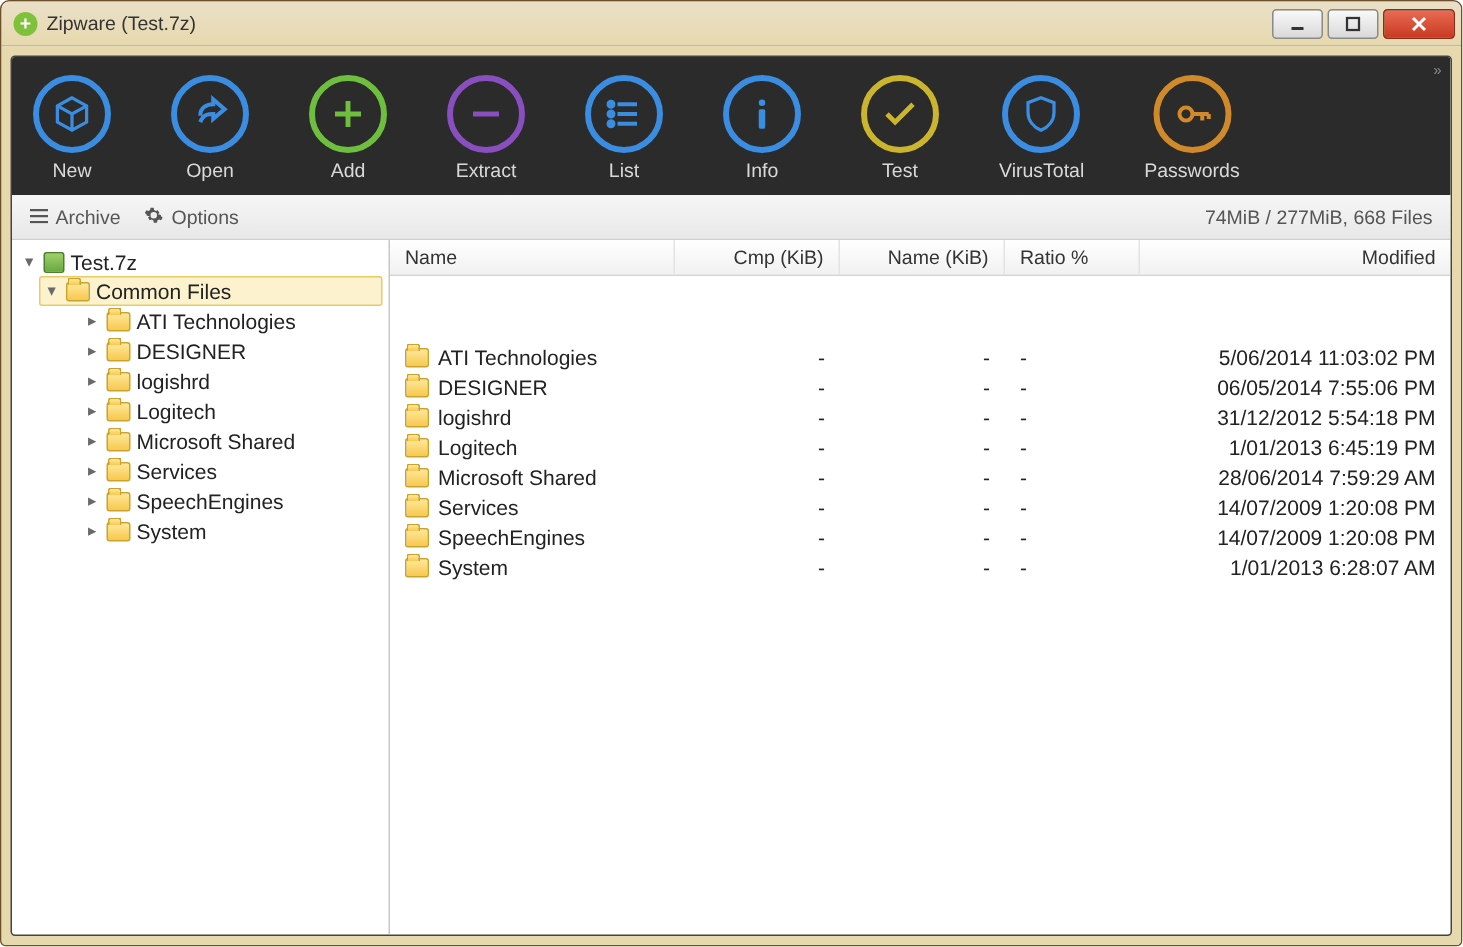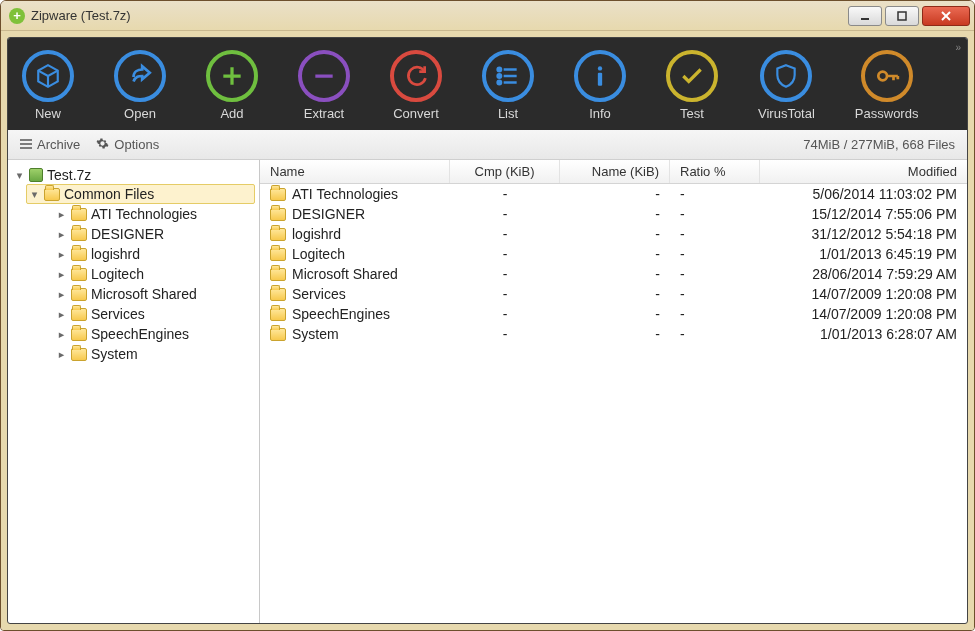--- a/index.html
+++ b/index.html
@@ -178,37 +178,37 @@
       border-radius:2px 2px 0 0;
     }
     .archive-ico {
       width:14px; height:14px;
       background: linear-gradient(#9ed06a, #6aa843);
       border:1px solid #4e7f2c;
       border-radius:2px;
       flex-shrink:0;
     }
     
-    .list-pane { flex:1; display:flex; flex-direction:column; overflow:hidden; font-size:14px;}
+    .list-pane { flex:1; display:flex; flex-direction:column; overflow:hidden; font-size:14px;gap:44px;}
     .list-header {
       display:flex;
       background: linear-gradient(#ffffff, #f1f1f1);
       border-bottom:1px solid #d4d4d4;
       color:#333;
       font-size:13px;
     }
     .list-header .col, .list-row .cell {
       padding:4px 10px;
       border-right:1px solid #e3e3e3;
       white-space:nowrap;
       overflow:hidden;
     }
     .list-header .col:last-child, .list-row .cell:last-child { border-right:none;}
     .col-name{ flex: 0 0 190px; text-align:left;}
-    .col-cmp { flex: 0 0 110px; text-align:center;}
+    .col-cmp { flex: 0 0 110px; text-align:right;}
     .col-size{ flex: 0 0 110px; text-align:right;}
     .col-ratio{flex: 0 0 90px; text-align:left;}
     .col-mod { flex: 1; text-align:right; padding-right:20px;}
     .list-body { flex:1; overflow:auto; }
     .list-row { display:flex; border-bottom:0; color:#222;}
     .list-row .cell { border-right:none; padding:2px 10px;}
     .cell.col-name{ display:flex; align-items:center; gap:6px;}
   </style>
 </head>
 <body>
@@ -273,29 +273,20 @@
           </div>
           <div class="tb-item">
             <div class="tb-icon" style="border-color:#8a4fbf;color:#8a4fbf">
               <svg viewBox="0 0 24 24" stroke="currentColor" stroke-width="3">
                 <line x1="4" y1="12" x2="20" y2="12"></line>
               </svg>
             </div>
             <span>Extract</span>
           </div>
           <div class="tb-item">
-            <div class="tb-icon" style="border-color:#d94a3f;color:#d94a3f">
-              <svg viewBox="0 0 24 24" fill="none" stroke="currentColor" stroke-width="2.5">
-                <path d="M20 8a8 8 0 1 0 .7 6"></path>
-                <path d="M20 3v5h-5"></path>
-              </svg>
-            </div>
-            <span>Convert</span>
-          </div>
-          <div class="tb-item">
             <div class="tb-icon" style="border-color:#3a8de0;color:#3a8de0">
               <svg viewBox="0 0 24 24" stroke="currentColor" stroke-width="2.5">
                 <line x1="8" y1="6" x2="20" y2="6"></line>
                 <line x1="8" y1="12" x2="20" y2="12"></line>
                 <line x1="8" y1="18" x2="20" y2="18"></line>
                 <circle cx="4" cy="6" r="1.5" fill="currentColor"></circle>
                 <circle cx="4" cy="12" r="1.5" fill="currentColor"></circle>
                 <circle cx="4" cy="18" r="1.5" fill="currentColor"></circle>
               </svg>
             </div>
@@ -442,21 +433,21 @@
                 <div class="cell col-mod">5/06/2014 11:03:02 PM</div>
               </div>
               <div class="list-row">
                 <div class="cell col-name">
                   <span class="folder-ico"></span>
                   <span>DESIGNER</span>
                 </div>
                 <div class="cell col-cmp">-</div>
                 <div class="cell col-size">-</div>
                 <div class="cell col-ratio">-</div>
-                <div class="cell col-mod">15/12/2014 7:55:06 PM</div>
+                <div class="cell col-mod">06/05/2014 7:55:06 PM</div>
               </div>
               <div class="list-row">
                 <div class="cell col-name">
                   <span class="folder-ico"></span>
                   <span>logishrd</span>
                 </div>
                 <div class="cell col-cmp">-</div>
                 <div class="cell col-size">-</div>
                 <div class="cell col-ratio">-</div>
                 <div class="cell col-mod">31/12/2012 5:54:18 PM</div>

